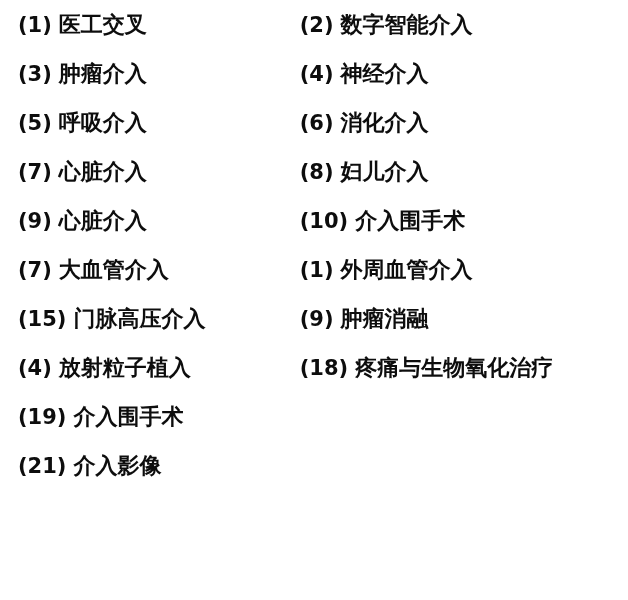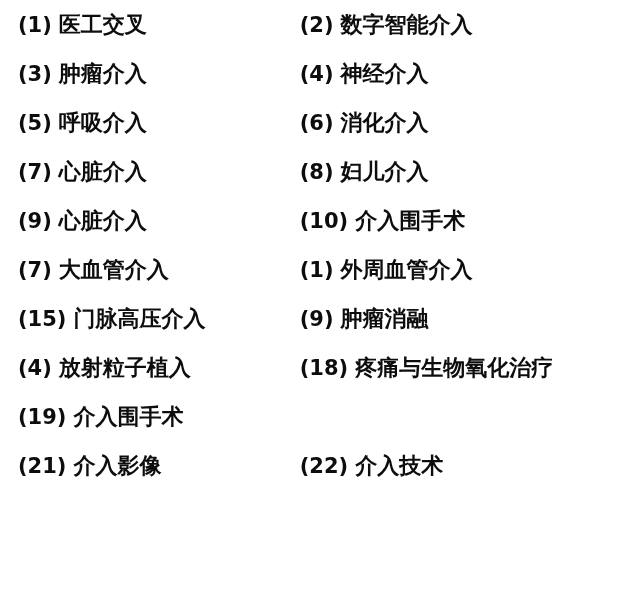--- a/index.html
+++ b/index.html
@@ -158,20 +158,16 @@
       <span class="num">(19)</span>
       <span class="label">介入围手术</span>
     </div>
   </div>
 
   <div class="row">
     <div class="cell left">
       <span class="num">(21)</span>
       <span class="label">介入影像</span>
     </div>
-    <div class="cell right">
-      <span class="num">(22)</span>
-      <span class="label">介入技术</span>
-    </div>
   </div>
 
 
 </div>
 
 </body></html>

